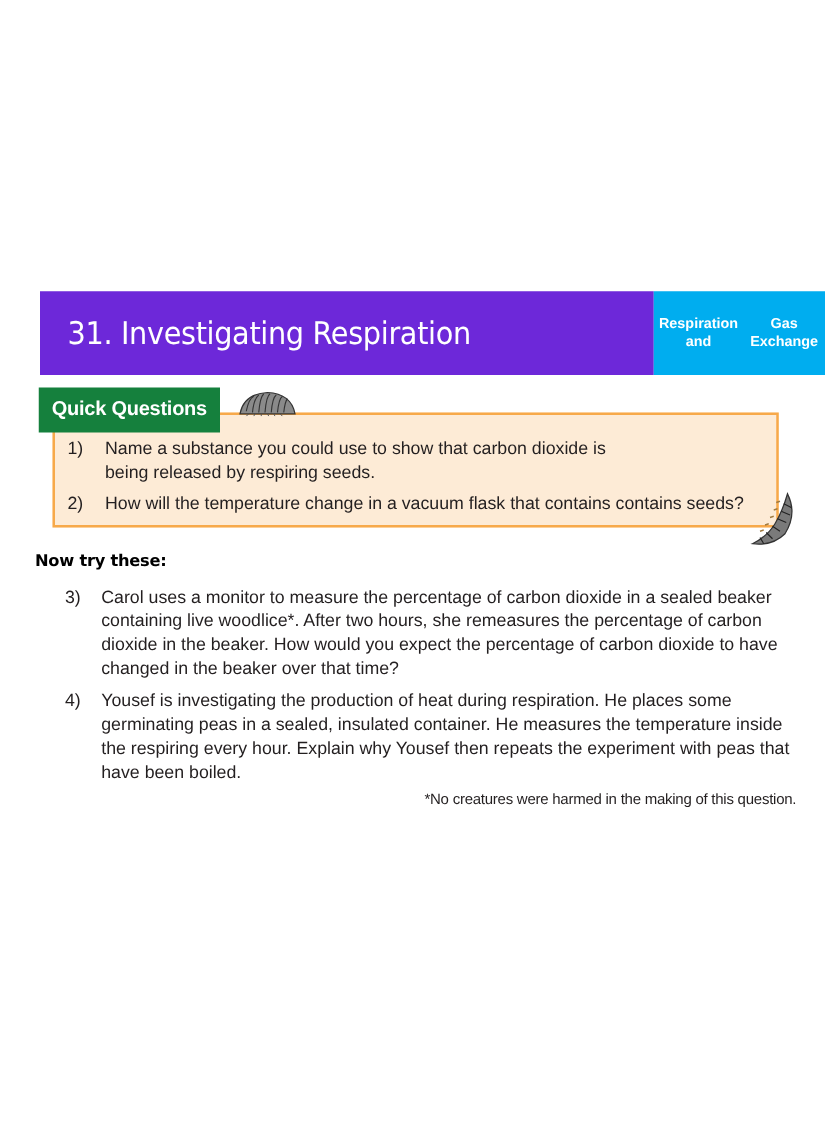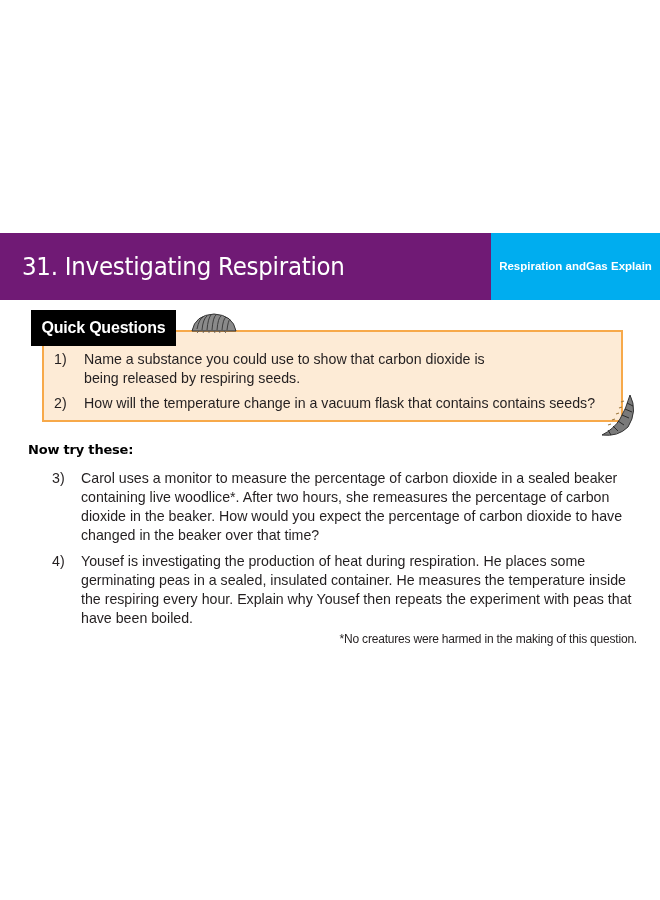--- a/index.html
+++ b/index.html
@@ -8,22 +8,22 @@
       font-family: "Liberation Sans", sans-serif; color: #231f20;
     }
     .page { position: relative; width: 660px; height: 900px; }
 
     
     .header {
       position: absolute; left: 0; top: 233px; width: 660px; height: 67px;
       display: flex;
     }
     .header-title-area {
-      width: 491px; height: 100%; background: #701a75;
-      display: flex; align-items: center; padding-left: 22px;
+      width: 491px; height: 100%; background: #6d28d9;
+      display: flex; align-items: center; padding-left: 22px; margin-left: 32px;
     }
     .header-title {
       font-family: "DejaVu Sans", sans-serif;
       color: #ffffff; font-size: 25px; font-weight: normal; letter-spacing: -0.3px;
       transform: scaleX(0.92); transform-origin: left center;
     }
     .header-topic {
       flex: 1; height: 100%; background: #00adef;
       display: flex; align-items: center; justify-content: center;
       text-align: center; flex-direction: row;
@@ -33,21 +33,21 @@
       display: block;
     }
 
     
     .qq-box {
       position: absolute; left: 42px; top: 330px; width: 581px; height: 92px;
       background: #fdebd6; border: 2px solid #f7a94a;
     }
     .qq-tab {
       position: absolute; left: 31px; top: 310px; width: 145px; height: 36px;
-      background: #000000;
+      background: #15803d;
       display: flex; align-items: center; justify-content: center;
     }
     .qq-tab span {
       color: #ffffff; font-size: 16px; font-weight: bold; letter-spacing: -0.2px;
     }
     .qq-list {
       position: absolute; left: 54px; top: 350px; width: 565px;
       font-size: 14.2px; line-height: 19px; color: #231f20;
     }
     .q-item { display: flex; margin-bottom: 6px; }
@@ -80,21 +80,21 @@
 <body>
 
 <div class="page">
 
   <div class="header">
     <div class="header-title-area">
       <h1 class="header-title">31. Investigating Respiration</h1>
     </div>
     <div class="header-topic">
       <span>Respiration and</span>
-      <span>Gas Explain</span>
+      <span>Gas Exchange</span>
     </div>
   </div>
 
   <div class="qq-box"></div>
   <div class="qq-tab">
     <span>Quick Questions</span>
   </div>
 
   <svg class="woodlouse-top" viewBox="0 0 50 22">
     <path d="M3 20 Q6 4 25 3 Q44 4 47 20 Z" fill="#8a8a8a" stroke="#333" stroke-width="1"></path>

